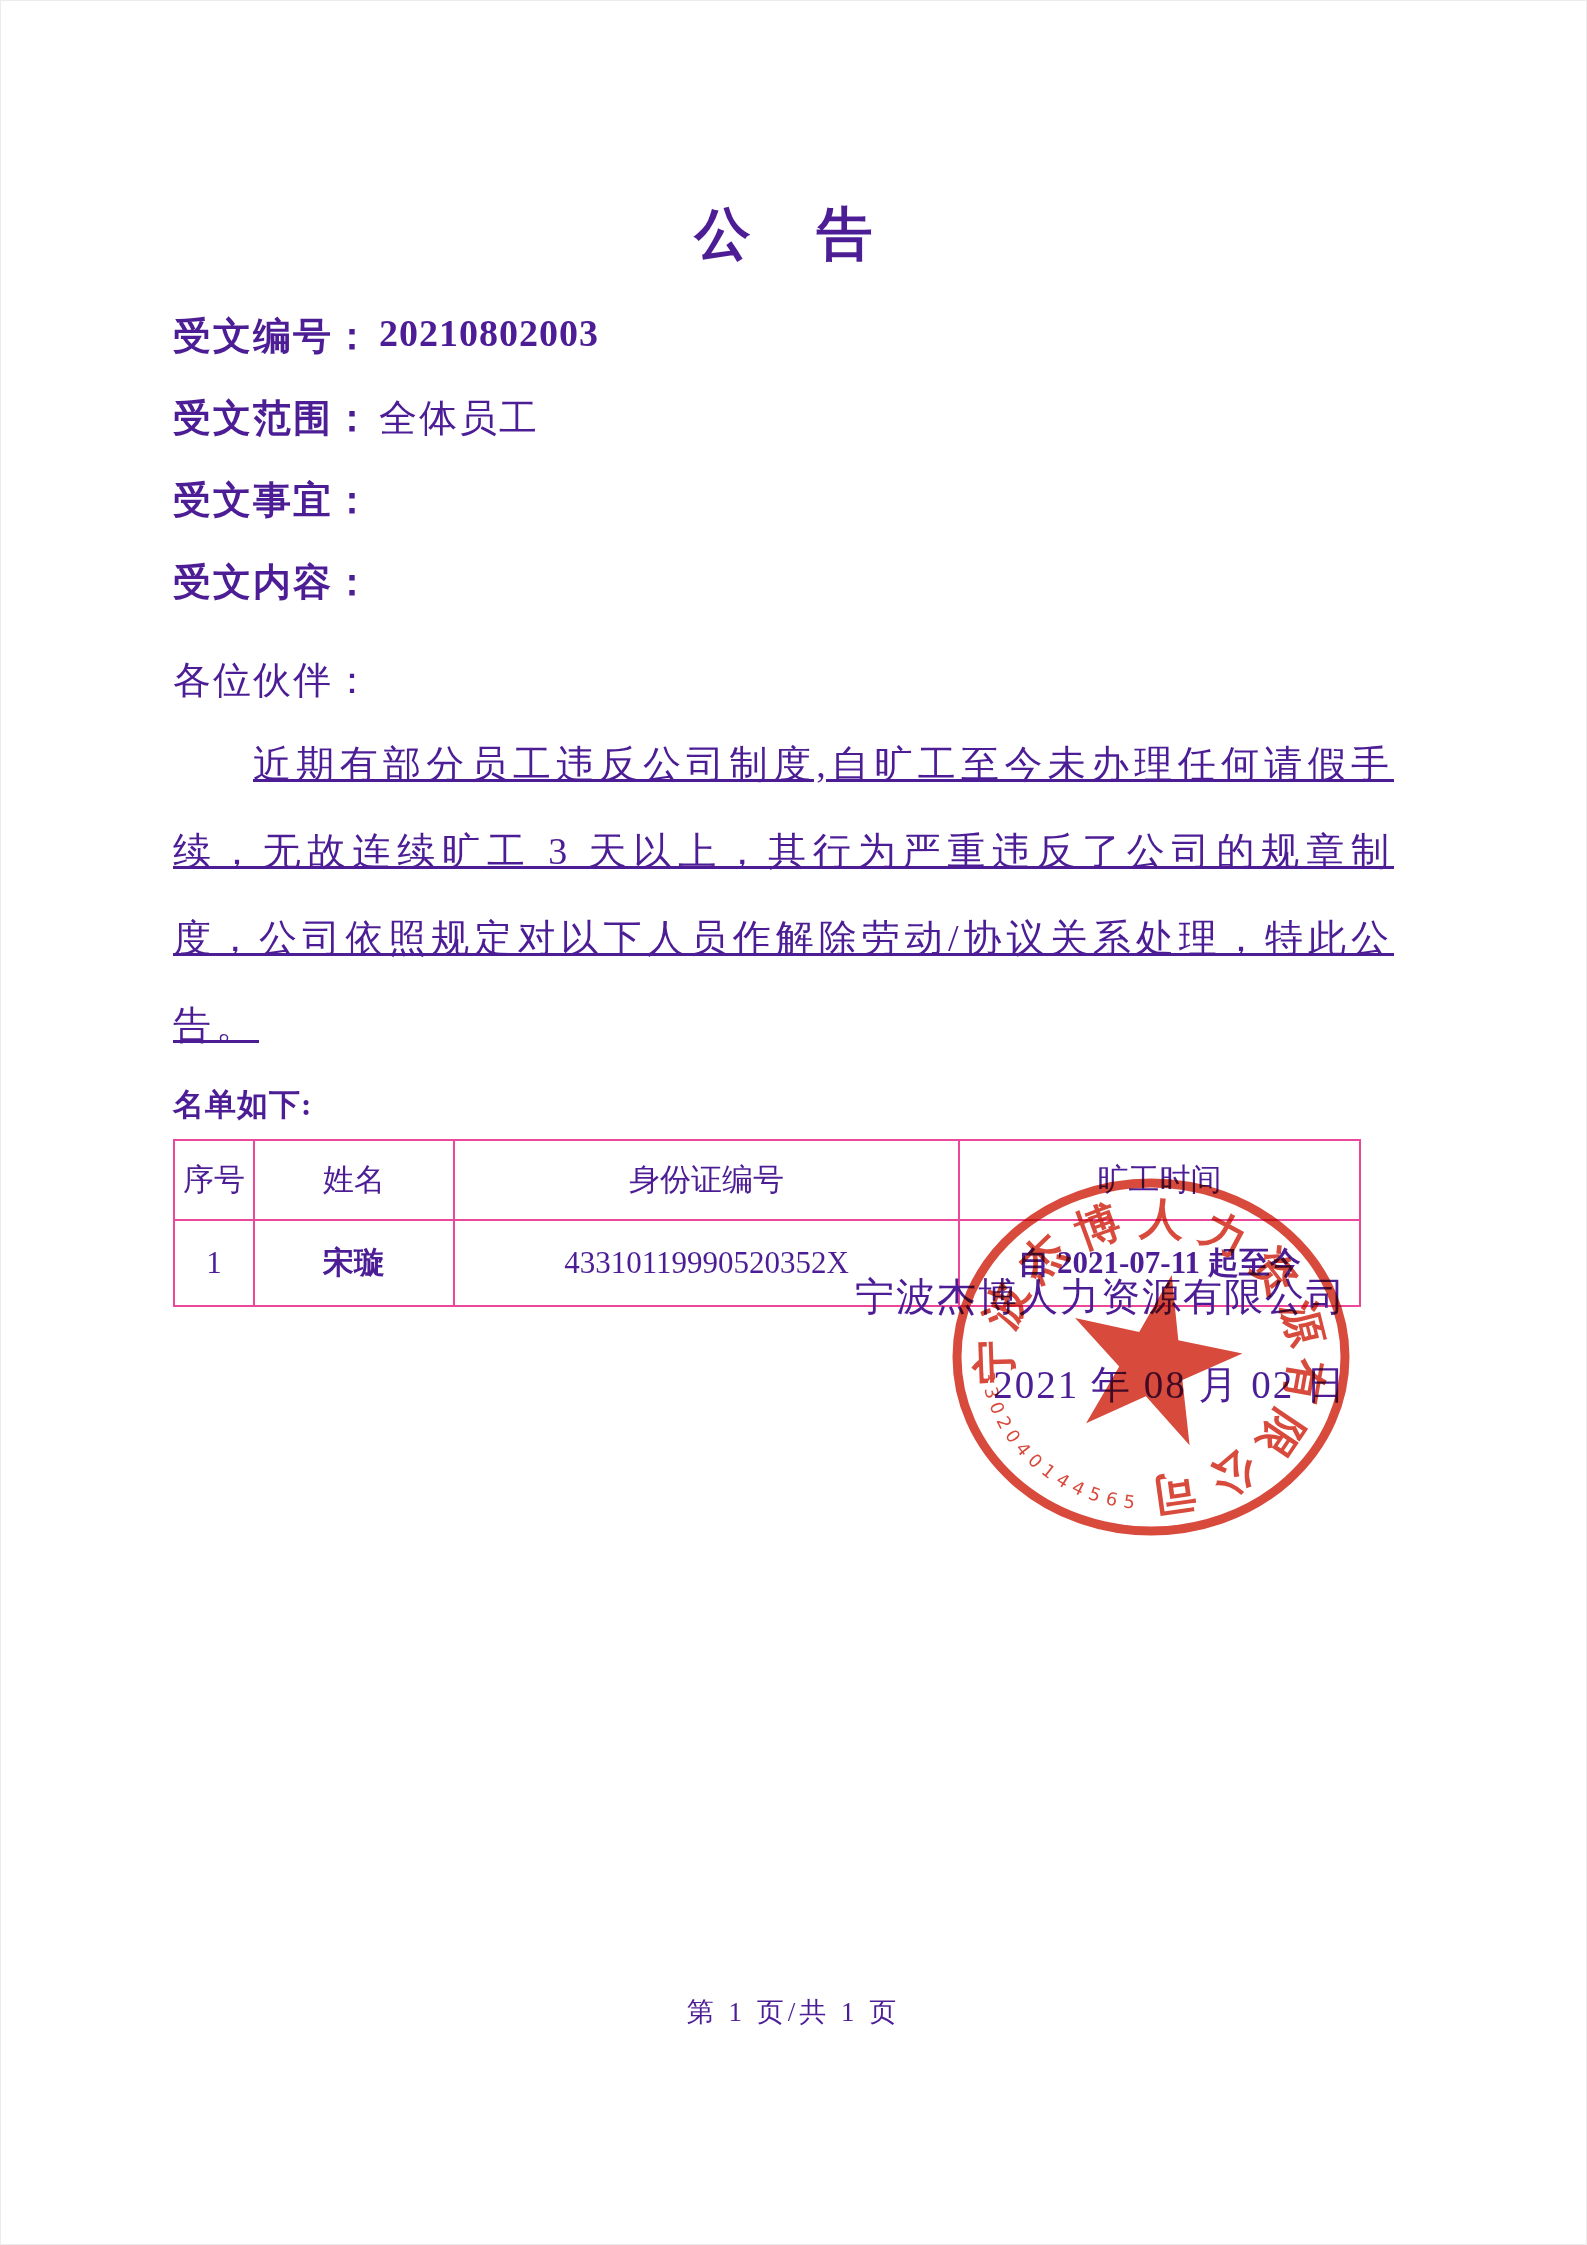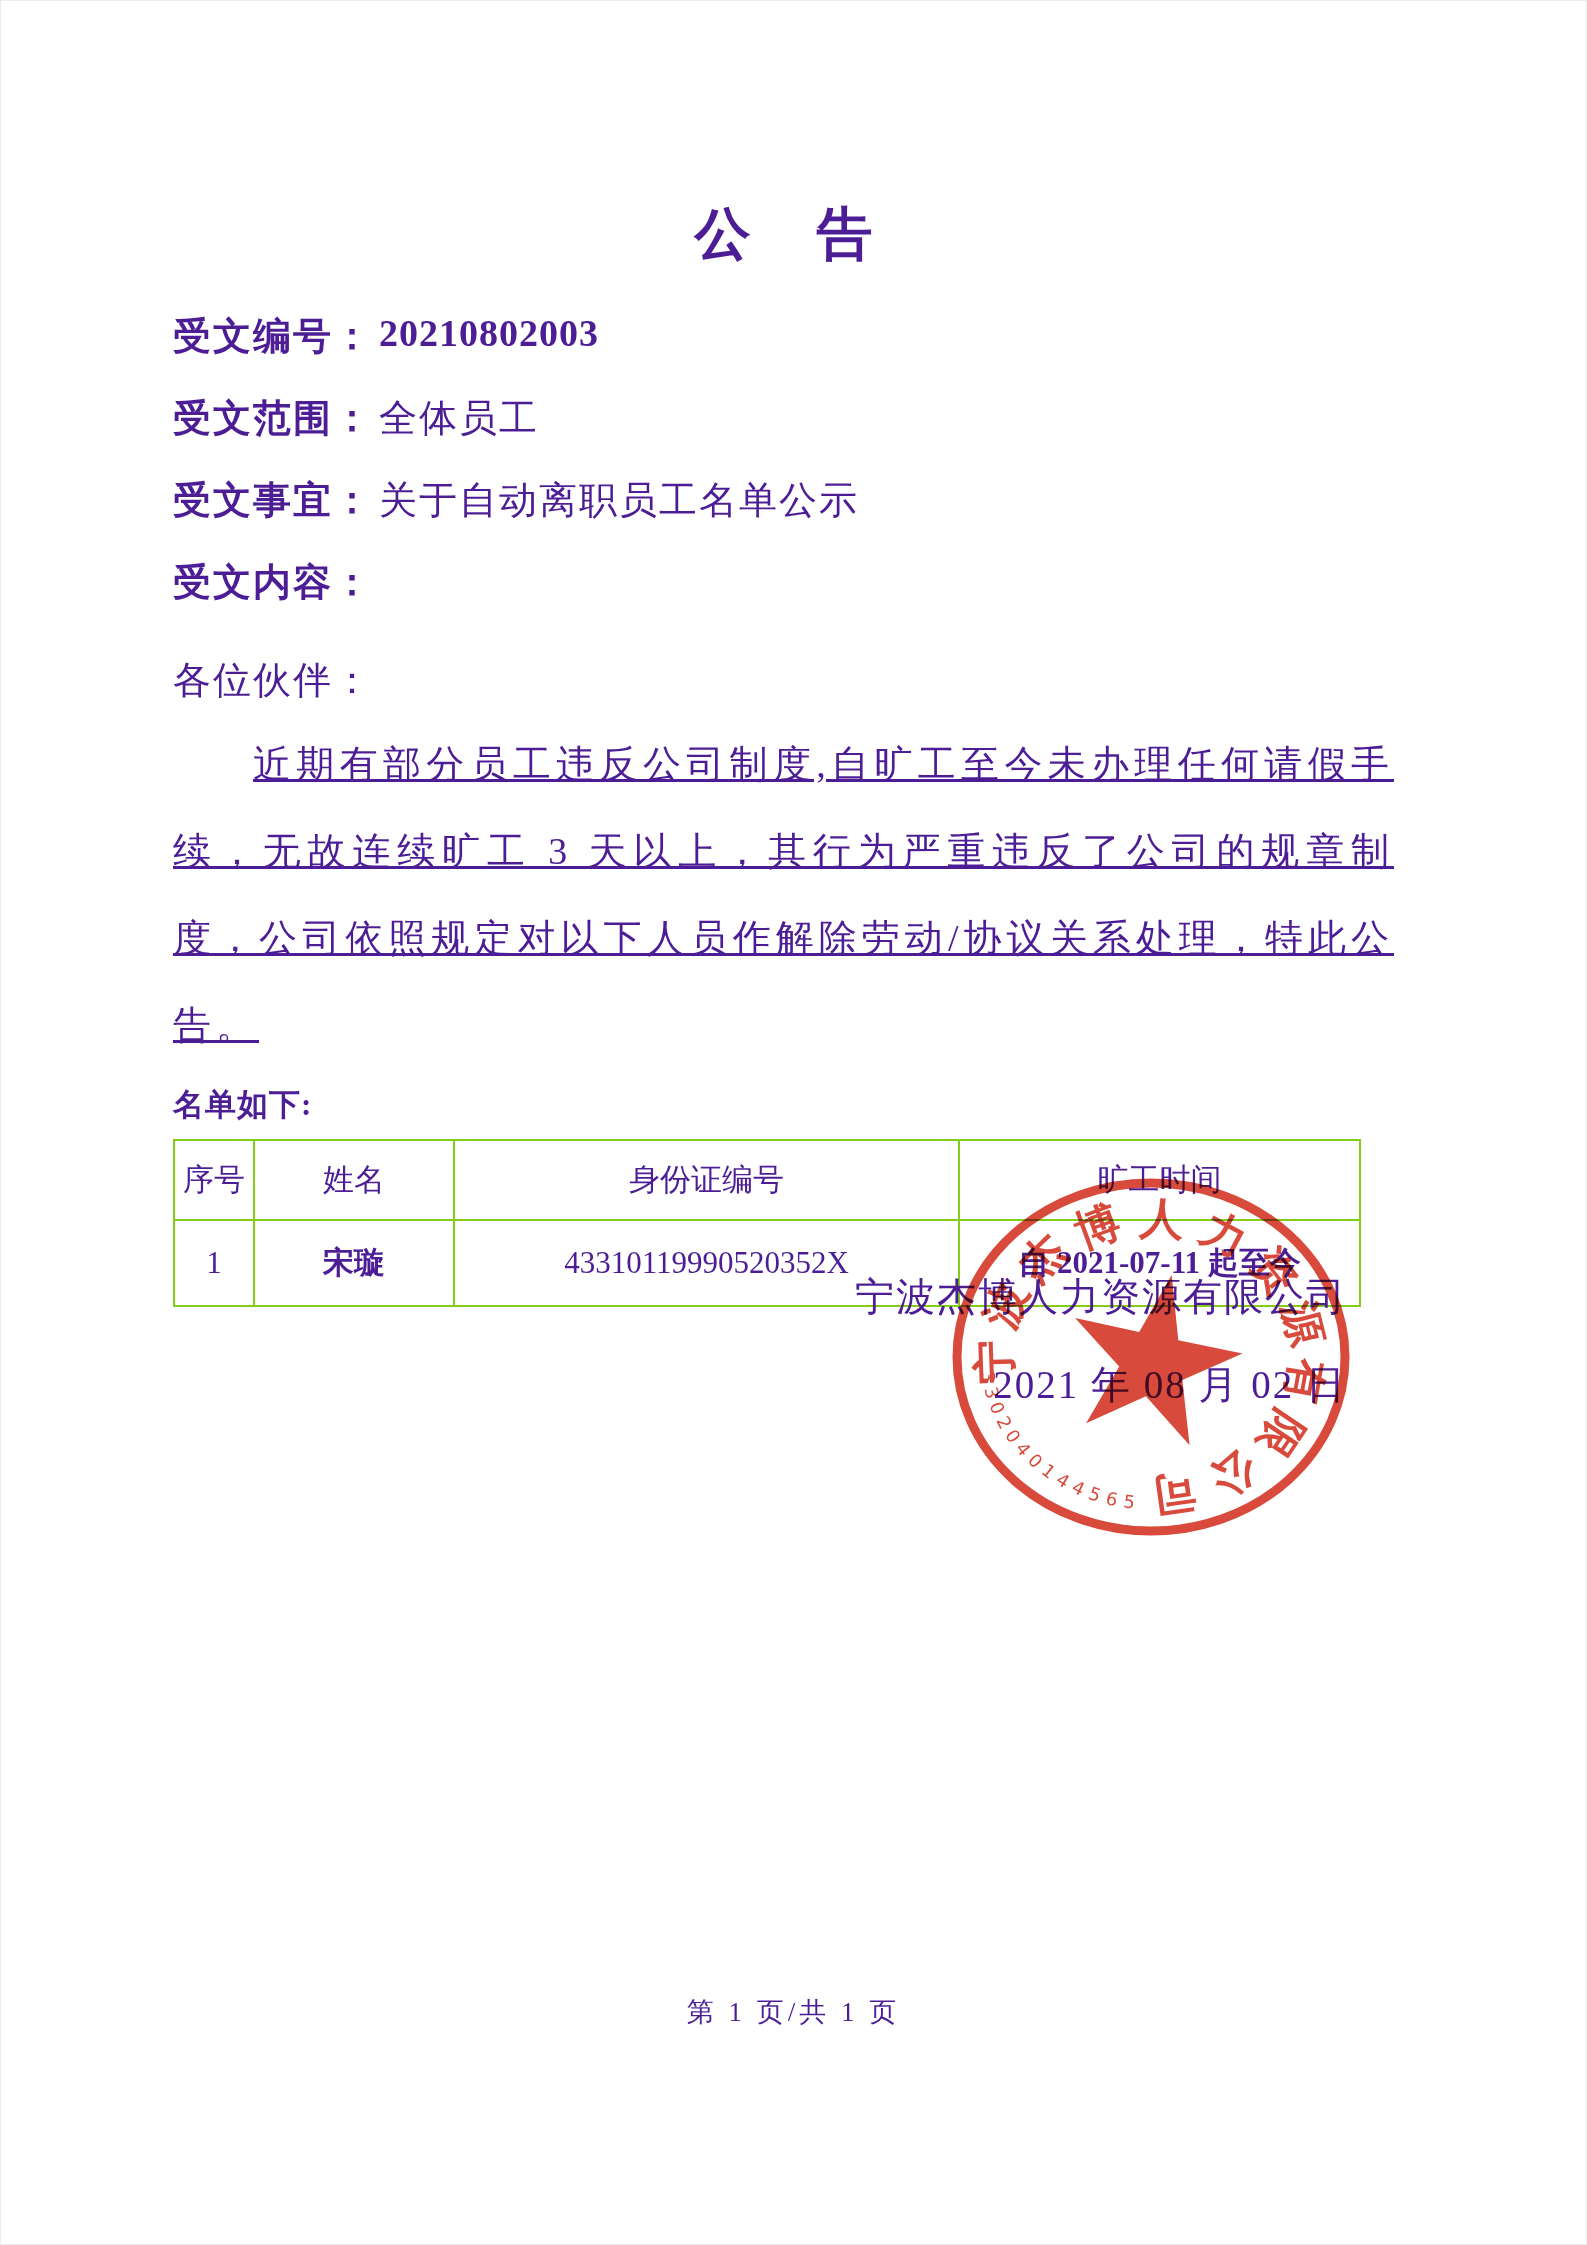--- a/index.html
+++ b/index.html
@@ -52,21 +52,21 @@
     letter-spacing:1px;
     line-height:44px;
   }
   table.roster{
     margin-top:12px;
     width:1186px;
     border-collapse:collapse;
     table-layout:fixed;
   }
   table.roster td{
-    border:2px solid #84cc16;
+    border:2px solid #ec4899;
     text-align:center;
     vertical-align:middle;
     font-size:31px;
     padding:0 4px;
     overflow:hidden;
   }
   tr.header-row td{height:78px;}
   tr.data-row td{height:84px;}
   .cell-name{font-weight:bold;}
   .cell-id{font-size:33px;letter-spacing:0px;}
@@ -114,21 +114,20 @@
       <div class="field-row">
         <span class="field-label">受文编号：</span>
         <span class="field-value bold">20210802003</span>
       </div>
       <div class="field-row">
         <span class="field-label">受文范围：</span>
         <span class="field-value">全体员工</span>
       </div>
       <div class="field-row">
         <span class="field-label">受文事宜：</span>
-        <span class="field-value">关于自动离职员工名单公示</span>
       </div>
       <div class="field-row">
         <span class="field-label">受文内容：</span>
         <span class="field-value"></span>
       </div>
       <div class="salutation">各位伙伴：</div>
     </div>
 
     <p class="body-paragraph">近期有部分员工违反公司制度,自旷工至今未办理任何请假手续，无故连续旷工 3 天以上，其行为严重违反了公司的规章制度，公司依照规定对以下人员作解除劳动/协议关系处理，特此公告。</p>
 

